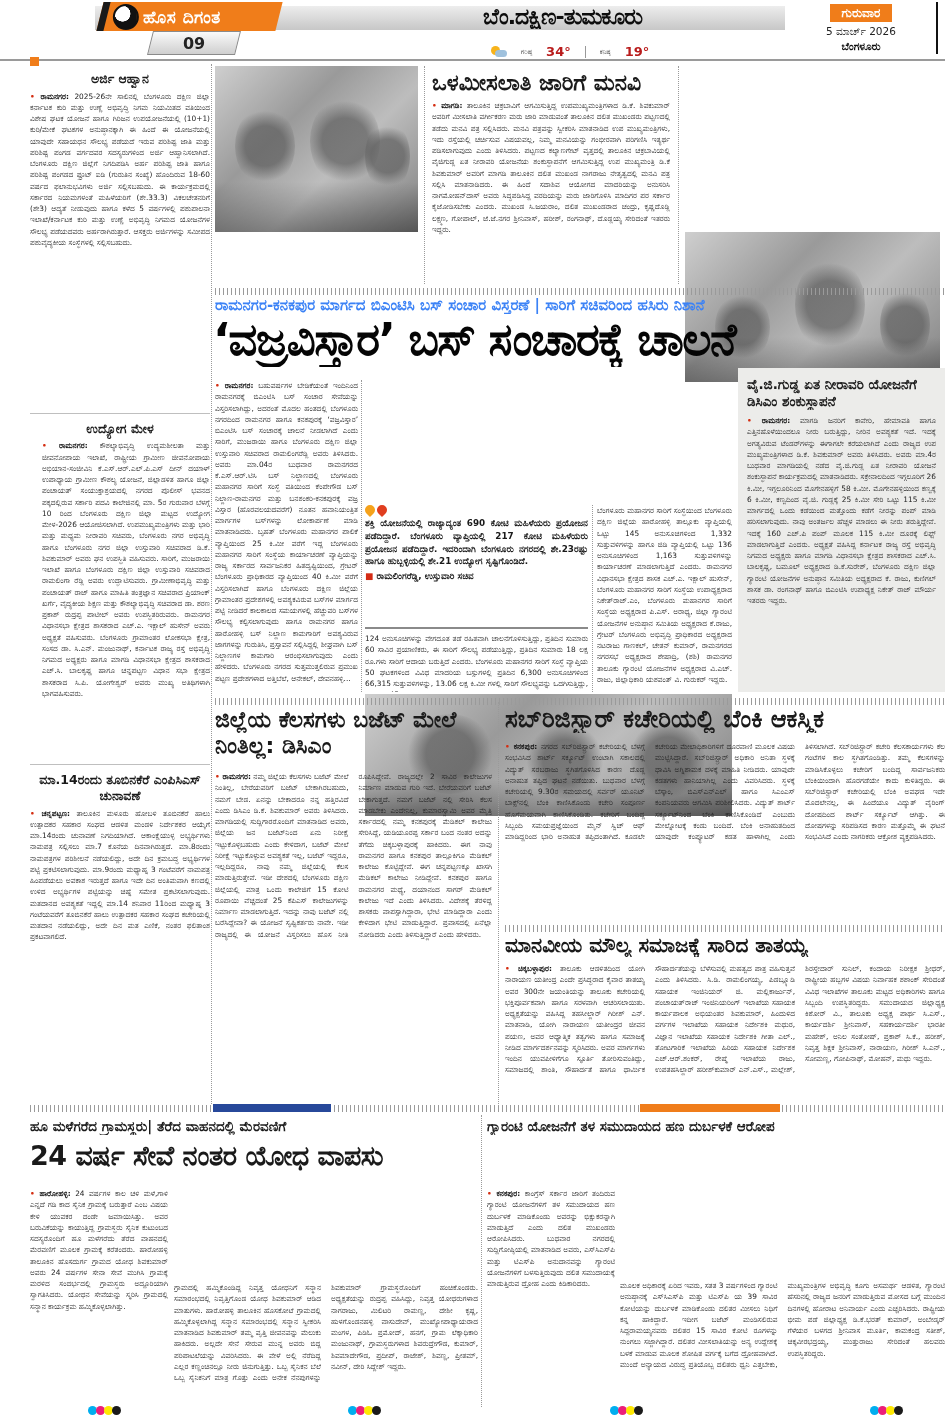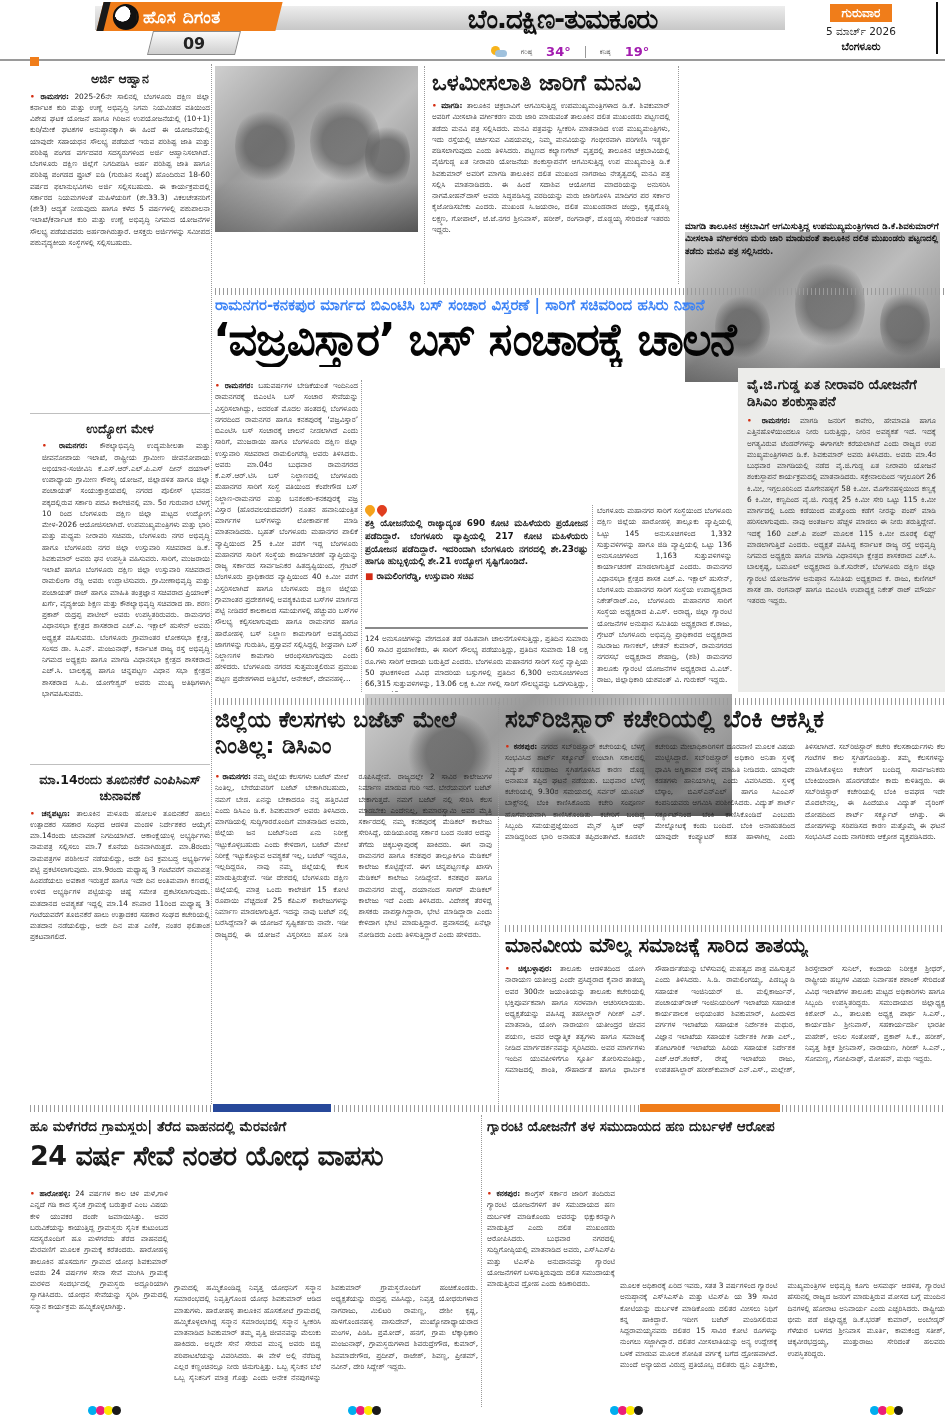--- a/index.html
+++ b/index.html
@@ -19,28 +19,28 @@
   
   .mast-band { left:95px; top:6px; width:690px; height:24px; background:linear-gradient(#ededed,#c7c7c7); }
   .logo-wrap { left:100px; top:2px; width:172px; height:29px; background:#f07d1a;
     transform:skewX(-14deg); border-left:7px solid #1a1a1a; display:flex; align-items:center; }
   .logo-inner { transform:skewX(14deg); display:flex; align-items:center; gap:4px; padding-left:6px; }
   .logo-emblem { width:22px; height:22px; border-radius:50%; background:radial-gradient(circle at 35% 35%, #ffffff 0 38%, #111 40%); border:2px solid #111; }
   .logo-name { color:#fff; font-weight:bold; font-size:17px; letter-spacing:0.5px; }
   .pagenum-box { left:150px; top:31px; width:86px; height:22px; transform:skewX(-14deg);
     background:linear-gradient(#fafafa,#cfcfcf); border:1px solid #8a8a8a; display:flex; align-items:center; justify-content:center; }
   .pagenum-box span { transform:skewX(14deg); font-size:16px; font-weight:bold; color:#222; }
-  .edition-title { left:325px; top:4px; width:475px; text-align:center; font-size:26px; font-weight:bold;
+  .edition-title { left:325px; top:4px; width:475px; text-align:center; font-size:22px; font-weight:bold;
     letter-spacing:-1px; color:#0d0d0d; white-space:nowrap; overflow:hidden; }
   .weather-row { left:420px; top:44px; width:300px; display:flex; align-items:center; justify-content:center; gap:14px; }
   .wx-icon { position:relative; width:16px; height:12px; }
   .wx-sun { position:absolute; left:0; top:0; width:9px; height:9px; border-radius:50%; background:#f7b31b; }
   .wx-cloud { position:absolute; left:4px; top:4px; width:12px; height:7px; border-radius:6px; background:#9fc1dd; }
   .wx-lbl { font-size:6.5px; color:#555; }
-  .wx-val { font-size:13px; font-weight:bold; color:#a21caf; }
+  .wx-val { font-size:13px; font-weight:bold; color:#b91c1c; }
   .wx-div { width:1px; height:12px; background:#999; }
   .date-box { left:795px; top:2px; width:132px; text-align:center; }
   .day-badge { display:inline-block; background:#f07d1a; color:#fff; font-weight:bold; font-size:12px; padding:2px 12px; }
   .date-line { font-size:10.5px; margin-top:3px; color:#222; }
   .city-line { font-size:10.5px; font-weight:bold; margin-top:2px; color:#111; }
   .mast-vline { left:936px; top:2px; width:2px; height:52px; background:#111; }
   .mast-rule { left:0; top:59px; width:945px; height:2px; background:#9a9a9a; }
   .corner-mark { left:30px; top:57px; width:9px; height:9px; background:#f07d1a; }
 
   
@@ -178,21 +178,20 @@
     <span class="dl">ಮಾಗಡಿ:</span>
     <span>ತಾಲೂಕಿನ ಚಕ್ರಬಾವಿಗೆ ಆಗಮಿಸುತ್ತಿದ್ದ ಉಪಮುಖ್ಯಮಂತ್ರಿಗಳಾದ ಡಿ.ಕೆ. ಶಿವಕುಮಾರ್ ಅವರಿಗೆ ಮೀಸಲಾತಿ ವರ್ಗೀಕರಣ ಮರು ಜಾರಿ ಮಾಡುವಂತೆ ತಾಲೂಕಿನ ದಲಿತ ಮುಖಂಡರು ಪಟ್ಟಣದಲ್ಲಿ ತಡೆದು ಮನವಿ ಪತ್ರ ಸಲ್ಲಿಸಿದರು. ಮನವಿ ಪತ್ರವನ್ನು ಸ್ವೀಕರಿಸಿ ಮಾತನಾಡಿದ ಉಪ ಮುಖ್ಯಮಂತ್ರಿಗಳು, ಇದು ರಸ್ತೆಯಲ್ಲಿ ಚರ್ಚಿಸುವ ವಿಷಯವಲ್ಲ, ನಿಮ್ಮ ಮನವಿಯನ್ನು ಗಂಭೀರವಾಗಿ ಪರಿಗಣಿಸಿ ಇತ್ಯರ್ಥ ಪಡಿಸಲಾಗುವುದು ಎಂದು ತಿಳಿಸಿದರು. ಪಟ್ಟಣದ ಕಲ್ಯಾಣಗೇಟ್ ವೃತ್ತದಲ್ಲಿ ತಾಲೂಕಿನ ಚಕ್ರಬಾವಿಯಲ್ಲಿ ವೈಜಿಗುಡ್ಡ ಏತ ನೀರಾವರಿ ಯೋಜನೆಯ ಶಂಕುಸ್ಥಾಪನೆಗೆ ಆಗಮಿಸುತ್ತಿದ್ದ ಉಪ ಮುಖ್ಯಮಂತ್ರಿ ಡಿ.ಕೆ ಶಿವಕುಮಾರ್ ಅವರಿಗೆ ಮಾಗಡಿ ತಾಲೂಕಿನ ದಲಿತ ಮುಖಂಡ ನಾಗರಾಜು ನೇತೃತ್ವದಲ್ಲಿ ಮನವಿ ಪತ್ರ ಸಲ್ಲಿಸಿ ಮಾತನಾಡಿದರು. ಈ ಹಿಂದೆ ಸದಾಶಿವ ಆಯೋಗದ ಮಾದರಿಯನ್ನು ಅನುಸರಿಸಿ ನಾಗಮೋಹನ್‌ದಾಸ್ ಅವರು ಸಿದ್ಧಪಡಿಸಿದ್ದ ವರದಿಯನ್ನು ಮರು ಜಾರಿಗೊಳಿಸಿ ಮಾದಿಗರ ಪರ ಸರ್ಕಾರ ಕೈಜೋಡಿಸಬೇಕು ಎಂದರು. ಮುಖಂಡ ಸಿ.ಜಯರಾಂ, ದಲಿತ ಮುಖಂಡರಾದ ಚಂದ್ರು, ಕೃಷ್ಣದೊಡ್ಡಿ ಲಕ್ಷ್ಮಣ, ಗೋಪಾಲ್, ಜೆ.ಜೆ.ನಗರ ಶ್ರೀನಿವಾಸ್, ಹರೀಶ್, ರಂಗನಾಥ್, ದೊಡ್ಡಯ್ಯ ಸೇರಿದಂತೆ ಇತರರು ಇದ್ದರು.</span>
   </p>
   <div class="abs vdot" style="left:678px; top:66px; height:218px;"></div>
   <div class="abs photo" style="left:685px; top:66px; width:255px; height:150px;">
     <span class="blob" style="left:110px; top:25px; width:70px; height:95px;"></span>
     <span class="blob" style="left:30px; top:60px; width:55px; height:70px;"></span>
     <span class="blob" style="left:195px; top:55px; width:50px; height:75px;"></span>
     <span class="band"></span>
   </div>
-  <p class="abs caption" style="left:685px; top:220px; width:255px; height:62px;">ಮಾಗಡಿ ತಾಲೂಕಿನ ಚಕ್ರಬಾವಿಗೆ ಆಗಮಿಸುತ್ತಿದ್ದ ಉಪಮುಖ್ಯಮಂತ್ರಿಗಳಾದ ಡಿ.ಕೆ.ಶಿವಕುಮಾರ್‌ಗೆ ಮೀಸಲಾತಿ ವರ್ಗೀಕರಣ ಮರು ಜಾರಿ ಮಾಡುವಂತೆ ತಾಲೂಕಿನ ದಲಿತ ಮುಖಂಡರು ಪಟ್ಟಣದಲ್ಲಿ ತಡೆದು ಮನವಿ ಪತ್ರ ಸಲ್ಲಿಸಿದರು.</p>
 
   <div class="abs tick" style="left:215px; top:288px; width:730px;"></div>
   <p class="abs lead-kicker nowrap">ರಾಮನಗರ-ಕನಕಪುರ ಮಾರ್ಗದ ಬಿಎಂಟಿಸಿ ಬಸ್ ಸಂಚಾರ ವಿಸ್ತರಣೆ | ಸಾರಿಗೆ ಸಚಿವರಿಂದ ಹಸಿರು ನಿಶಾನೆ</p>
   <h1 class="abs lead-headline nowrap">‘ವಜ್ರವಿಸ್ತಾರ’ ಬಸ್ ಸಂಚಾರಕ್ಕೆ ಚಾಲನೆ</h1>
 
   <p class="abs body-text" style="left:215px; top:380px; width:143px; height:312px;">
     <span class="dl">ರಾಮನಗರ:</span>
     <span>ಬಹುವರ್ಷಗಳ ಬೇಡಿಕೆಯಂತೆ ಇಂದಿನಿಂದ ರಾಮನಗರಕ್ಕೆ ಬಿಎಂಟಿಸಿ ಬಸ್ ಸಂಚಾರ ಸೇವೆಯನ್ನು ವಿಸ್ತರಿಸಲಾಗಿದ್ದು, ಅದರಂತೆ ಮೊದಲ ಹಂತದಲ್ಲಿ ಬೆಂಗಳೂರು ನಗರದಿಂದ ರಾಮನಗರ ಹಾಗೂ ಕನಕಪುರಕ್ಕೆ ‘ವಜ್ರವಿಸ್ತಾರ’ ಬಿಎಂಟಿಸಿ ಬಸ್ ಸಂಚಾರಕ್ಕೆ ಚಾಲನೆ ನೀಡಲಾಗಿದೆ ಎಂದು ಸಾರಿಗೆ, ಮುಜರಾಯಿ ಹಾಗೂ ಬೆಂಗಳೂರು ದಕ್ಷಿಣ ಜಿಲ್ಲಾ ಉಸ್ತುವಾರಿ ಸಚಿವರಾದ ರಾಮಲಿಂಗರೆಡ್ಡಿ ಅವರು ತಿಳಿಸಿದರು. ಅವರು ಮಾ.04ರ ಬುಧವಾರ ರಾಮನಗರದ ಕೆ.ಎಸ್.ಆರ್.ಟಿಸಿ ಬಸ್ ನಿಲ್ದಾಣದಲ್ಲಿ ಬೆಂಗಳೂರು ಮಹಾನಗರ ಸಾರಿಗೆ ಸಂಸ್ಥೆ ವತಿಯಿಂದ ಕೆಂಪೇಗೌಡ ಬಸ್ ನಿಲ್ದಾಣ-ರಾಮನಗರ ಮತ್ತು ಬನಶಂಕರಿ-ಕನಕಪುರಕ್ಕೆ ವಜ್ರ ವಿಸ್ತಾರ (ಹೊರವಲಯದವರೆಗೆ) ನೂತನ ಹವಾನಿಯಂತ್ರಿತ ಮಾರ್ಗಗಳ ಬಸ್‌ಗಳನ್ನು ಲೋಕಾರ್ಪಣೆ ಮಾಡಿ ಮಾತನಾಡಿದರು. ಬೃಹತ್ ಬೆಂಗಳೂರು ಮಹಾನಗರ ಪಾಲಿಕೆ ವ್ಯಾಪ್ತಿಯಿಂದ 25 ಕಿ.ಮೀ ವರೆಗೆ ಇದ್ದ ಬೆಂಗಳೂರು ಮಹಾನಗರ ಸಾರಿಗೆ ಸಂಸ್ಥೆಯ ಕಾರ್ಯಾಚರಣೆ ವ್ಯಾಪ್ತಿಯನ್ನು ರಾಜ್ಯ ಸರ್ಕಾರದ ಸಾರ್ವಜನಿಕರ ಹಿತದೃಷ್ಟಿಯಿಂದ, ಗ್ರೇಟರ್ ಬೆಂಗಳೂರು ಪ್ರಾಧಿಕಾರದ ವ್ಯಾಪ್ತಿಯಿಂದ 40 ಕಿ.ಮೀ ವರೆಗೆ ವಿಸ್ತರಿಸಲಾಗಿದೆ ಹಾಗೂ ಬೆಂಗಳೂರು ದಕ್ಷಿಣ ಜಿಲ್ಲೆಯ ಗ್ರಾಮಾಂತರ ಪ್ರದೇಶಗಳಲ್ಲಿ ಅವಶ್ಯಕವಿರುವ ಬಸ್‌ಗಳ ಮಾರ್ಗದ ಪಟ್ಟಿ ನೀಡಿದರೆ ಕಾಲಕಾಲದ ಸಮಯಗಳಲ್ಲಿ ಹೆಚ್ಚುವರಿ ಬಸ್‌ಗಳ ಸೌಲಭ್ಯ ಕಲ್ಪಿಸಲಾಗುವುದು ಹಾಗೂ ರಾಮನಗರ ಹಾಗೂ ಹಾರೋಹಳ್ಳಿ ಬಸ್ ನಿಲ್ದಾಣ ಕಾಮಗಾರಿಗೆ ಅವಶ್ಯವಿರುವ ಜಾಗಗಳನ್ನು ಗುರುತಿಸಿ, ಪ್ರಸ್ತಾವನೆ ಸಲ್ಲಿಸಿದ್ದಲ್ಲಿ ಶೀಘ್ರವಾಗಿ ಬಸ್ ನಿಲ್ದಾಣಗಳ ಕಾಮಗಾರಿ ಆರಂಭಿಸಲಾಗುವುದು ಎಂದು ಹೇಳಿದರು. ಬೆಂಗಳೂರು ನಗರದ ಸುತ್ತಮುತ್ತಲಿರುವ ಪ್ರಮುಖ ಪಟ್ಟಣ ಪ್ರದೇಶಗಳಾದ ಅತ್ತಿಬೆಲೆ, ಆನೇಕಲ್, ದೇವನಹಳ್ಳಿ...</span>
   </p>
   <div class="abs vdot" style="left:361px; top:380px; height:312px;"></div>

